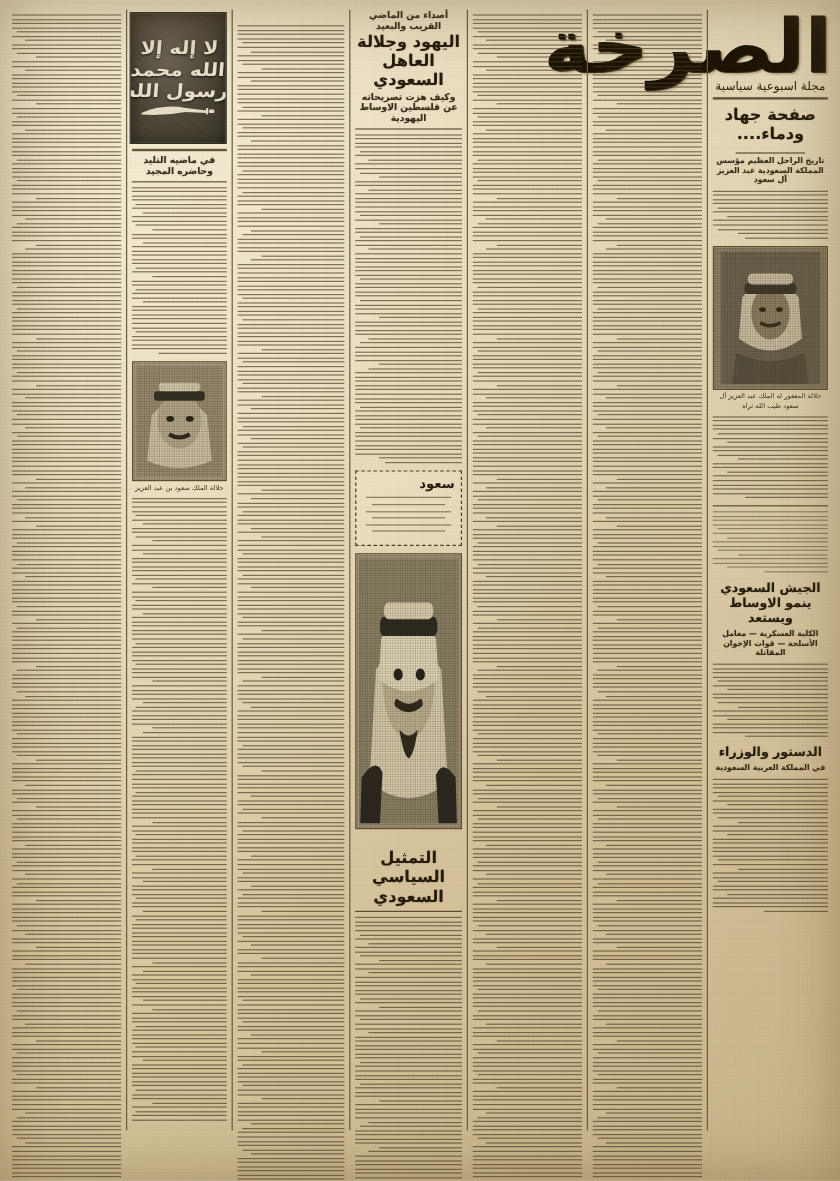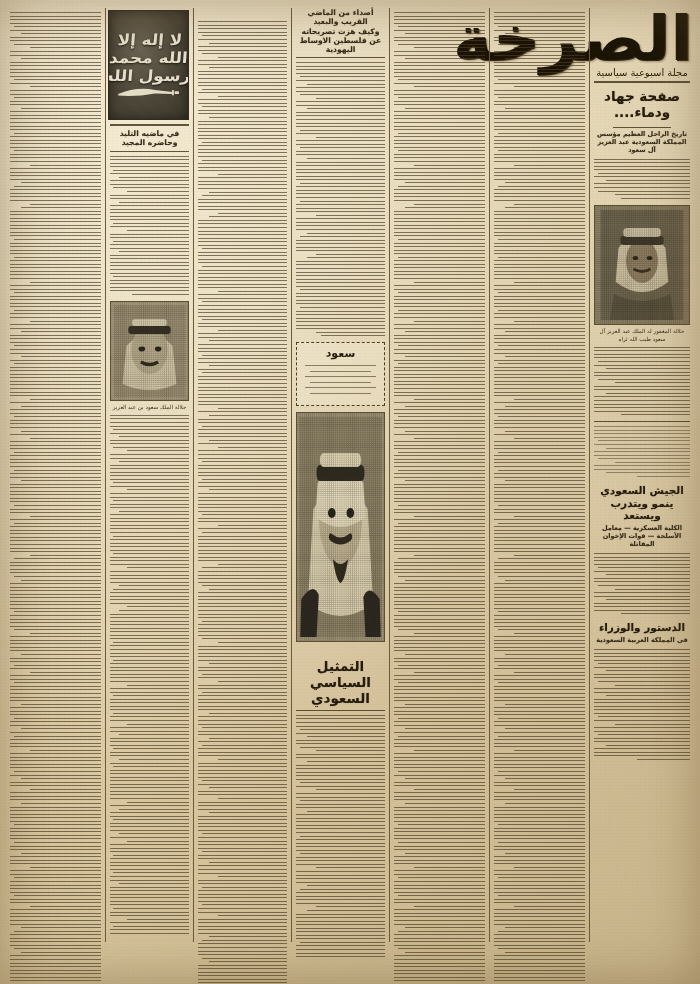--- a/index.html
+++ b/index.html
@@ -90,21 +90,21 @@
   .photo .ht{position:absolute;inset:0;opacity:.5;
     background-image:repeating-radial-gradient(circle at 1px 1px, rgba(35,28,14,.55) 0 .7px, rgba(0,0,0,0) .8px 2.1px);
     background-size:2.1px 2.1px;}
   .photo .fig{position:absolute;inset:0}
   .cap{font-size:5.6px;text-align:center;color:#2e2412;line-height:1.45;margin-top:2px;opacity:.92}
   
   .poembox{
     border:1px dashed #4d3f22;padding:4px 5px 6px;margin:6px 0;
     background:rgba(255,250,228,.18);
   }
-  .poembox .ttl{text-align:center;font-size:11px;font-weight:700;color:#241b0c;margin-bottom:3px}
+  .poembox .ttl{text-align:right;font-size:11px;font-weight:700;color:#241b0c;margin-bottom:3px}
   .poembox .ln{display:block;height:1px;background:#4a3c24;opacity:.6;margin:4.6px 0;}
   .poembox .ln.a{width:92%;margin-left:auto;margin-right:auto}
   .poembox .ln.b{width:80%;margin-left:auto;margin-right:auto}
 
   .sectionhead{margin:7px 0 3px}
   .hdbox{padding:2px 0 3px}
 </style>
 </head>
 <body>
 
@@ -192,21 +192,21 @@
           <i></i>
           <i></i>
           <i></i>
           <i></i>
           <i></i>
           <i></i>
           <i></i>
           <i class="short"></i>
       </div>
 
-      <div class="hd hd-m sectionhead">الجيش السعودي ينمو ويتدرب ويستعد</div>
+      <div class="hd hd-m sectionhead">الجيش السعودي ينمو الاوساط ويستعد</div>
       <div class="hd hd-xs">الكلية العسكرية — معامل الأسلحة — قوات الإخوان المقاتلة</div>
       <div class="tx dense">
         <i></i>
           <i></i>
           <i></i>
           <i></i>
           <i></i>
           <i></i>
           <i></i>
           <i></i>
@@ -815,20 +815,21 @@
           <i></i>
           <i></i>
           <i></i>
           <i></i>
           <i></i>
       </div>
     </div>
 
     <div class="col c4">
       <div class="hd hd-s">أصداء من الماضي القريب والبعيد</div>
+      <div class="hd hd-l">اليهود وجلالة العاهل السعودي</div>
       <div class="hd hd-s">وكيف هزت تصريحاته عن فلسطين الاوساط اليهودية</div>
       <div class="rule"></div>
       <div class="tx dense">
         <i></i>
           <i></i>
           <i></i>
           <i></i>
           <i></i>
           <i></i>
           <i></i>

